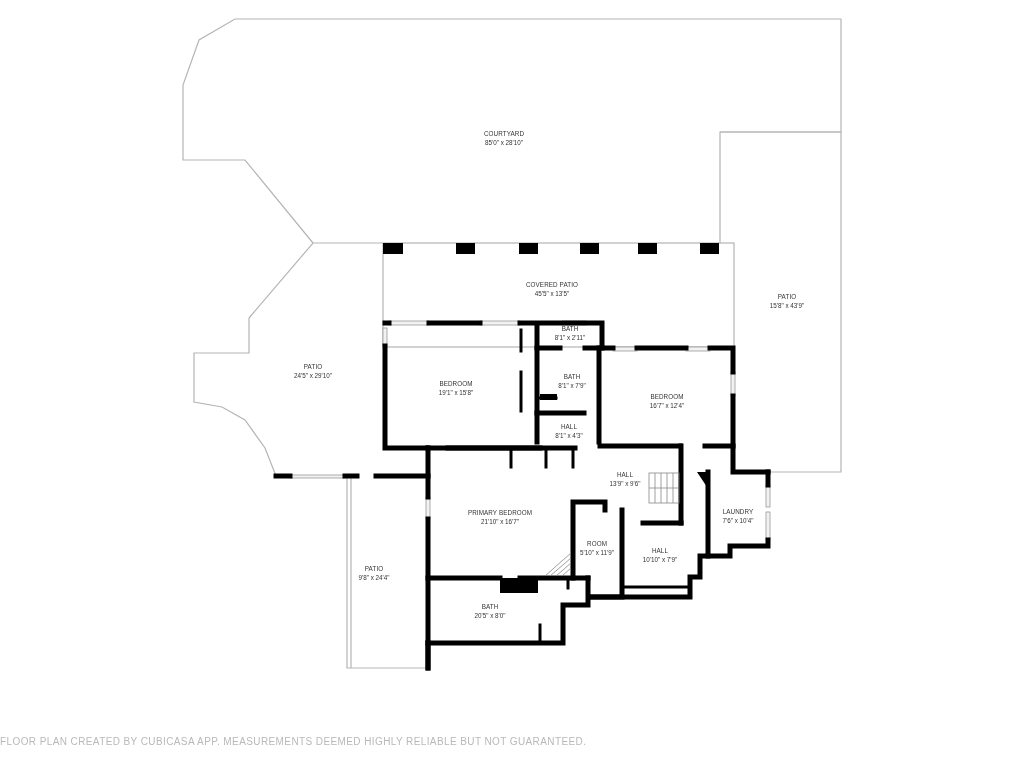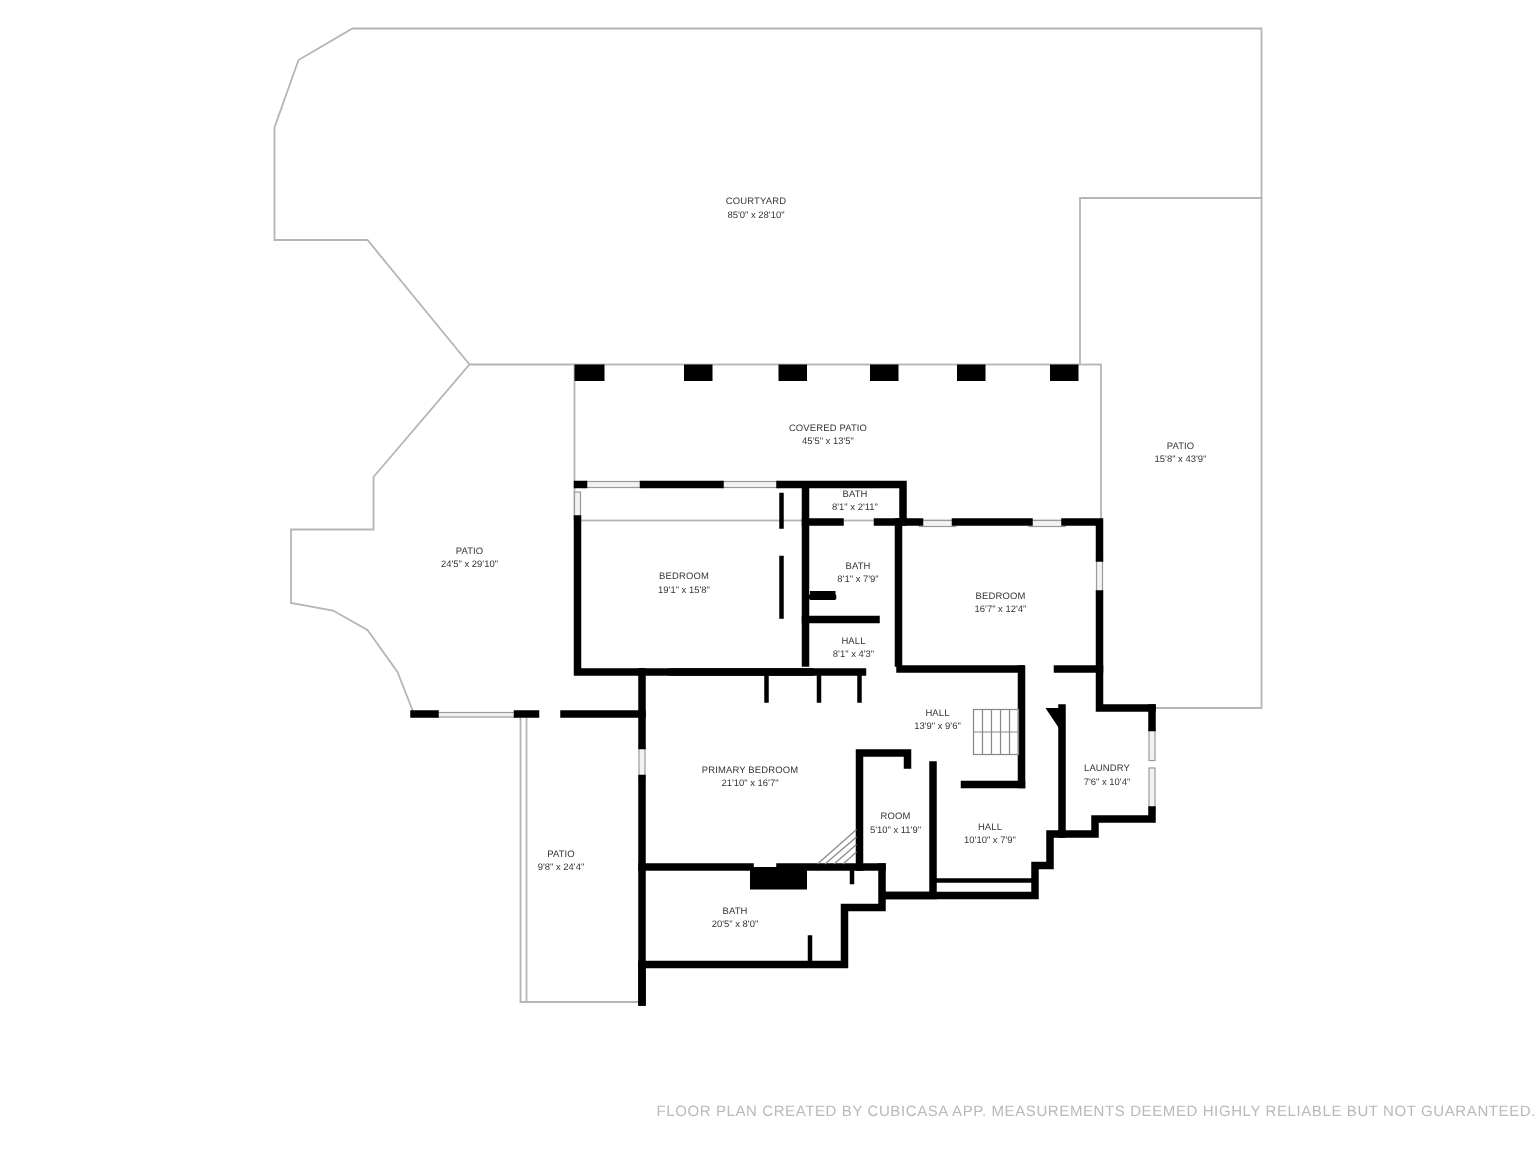--- a/index.html
+++ b/index.html
@@ -6,21 +6,21 @@
     body { width: 1024px; height: 768px; overflow: hidden; position: relative; font-family: "Liberation Sans", sans-serif; }
     #plan { position: absolute; left: 0; top: 0; width: 1024px; height: 768px; }
     .outline { fill: none; stroke: #b5b5b5; stroke-width: 1.2; }
     .wall { stroke: #000; stroke-width: 5; stroke-linecap: square; fill: none; }
     .wall-thin { stroke: #000; stroke-width: 3; stroke-linecap: square; fill: none; }
     .window { fill: #f2f2f2; stroke: #9a9a9a; stroke-width: 0.8; }
     .pillar { fill: #000; }
     .stair { fill: none; stroke: #888; stroke-width: 0.8; }
     .room-name { font-size: 6.3px; fill: #333; text-anchor: middle; letter-spacing: 0.1px; }
     .room-dim { font-size: 6.3px; fill: #333; text-anchor: middle; }
-    .footer { position: absolute; left: 0; top: 736px; width: 1024px; text-align: right; font-size: 10px; color: #b9b9b9; letter-spacing: 0.4px; }
+    .footer { position: absolute; left: 0; top: 736px; width: 1024px; text-align: left; font-size: 10px; color: #b9b9b9; letter-spacing: 0.4px; }
   </style>
 </head>
 <body>
 
 <svg id="plan" viewBox="0 0 1024 768" xmlns="http://www.w3.org/2000/svg">
 
   <g>
     <polyline class="outline" points="313,243 245,160 183,160 183,85 199,40 235,19 841,19 841,132 720,132 720,243"></polyline>
     <polyline class="outline" points="720,132 841,132 841,472 768,472"></polyline>
     <polyline class="outline" points="383,243 313,243 249,318 249,353 194,353 194,402 222,407 245,420 265,448 276,476"></polyline>

